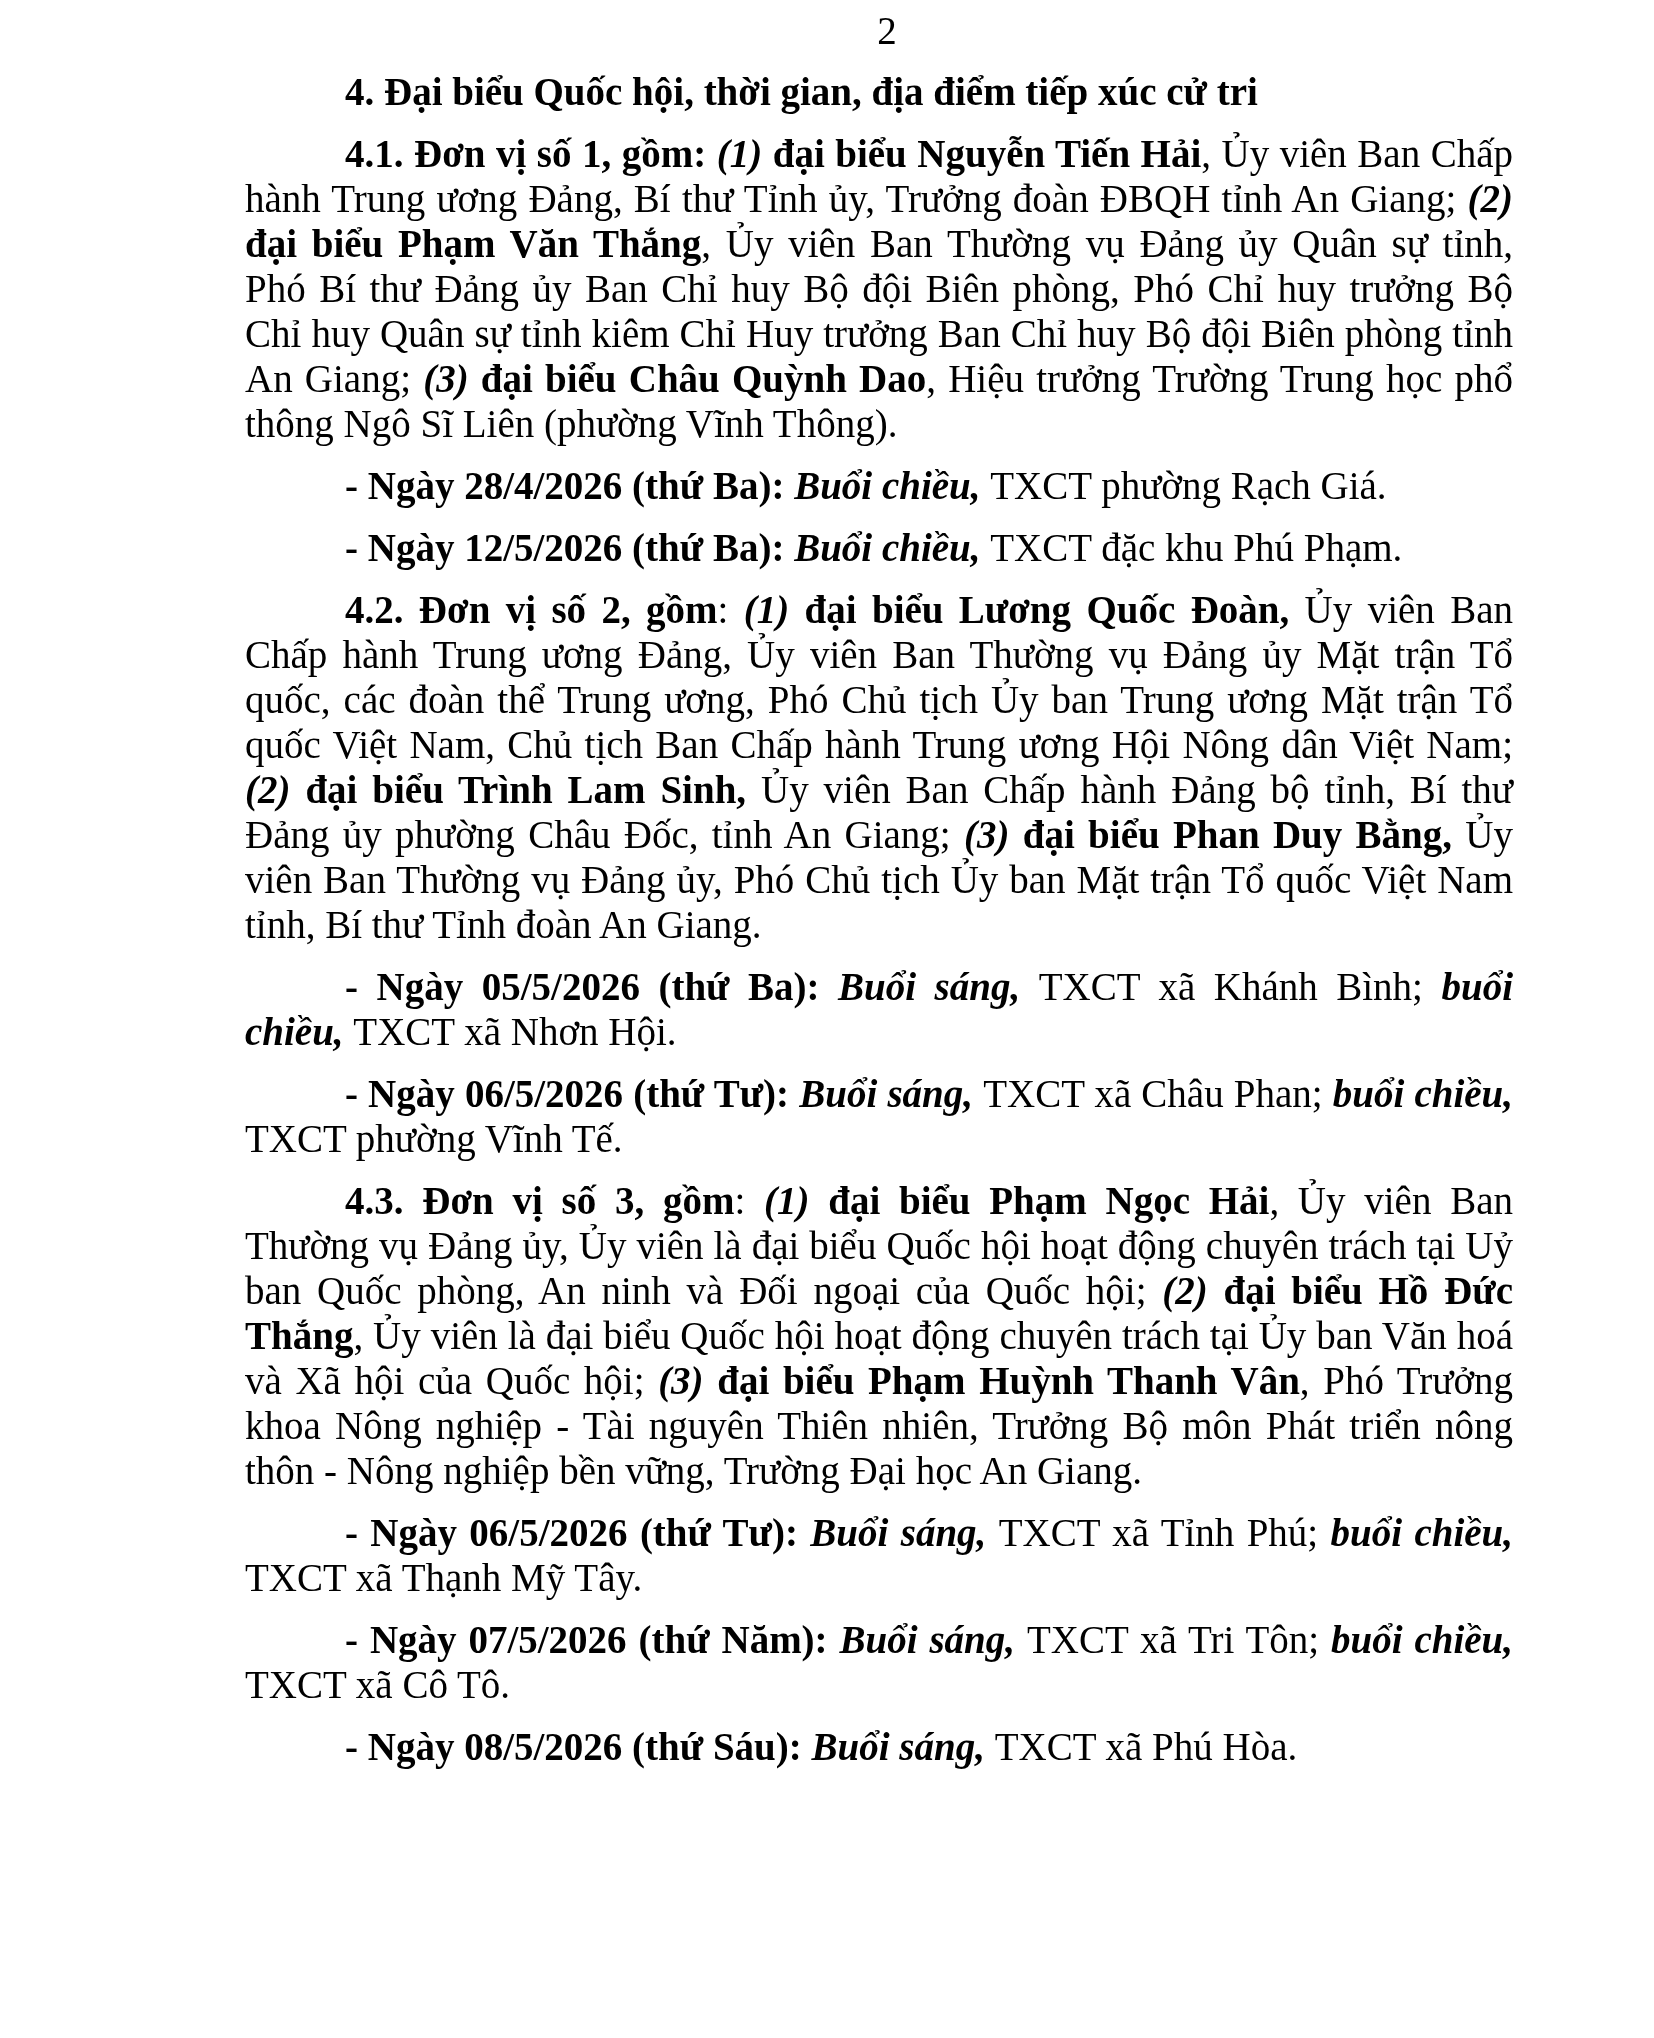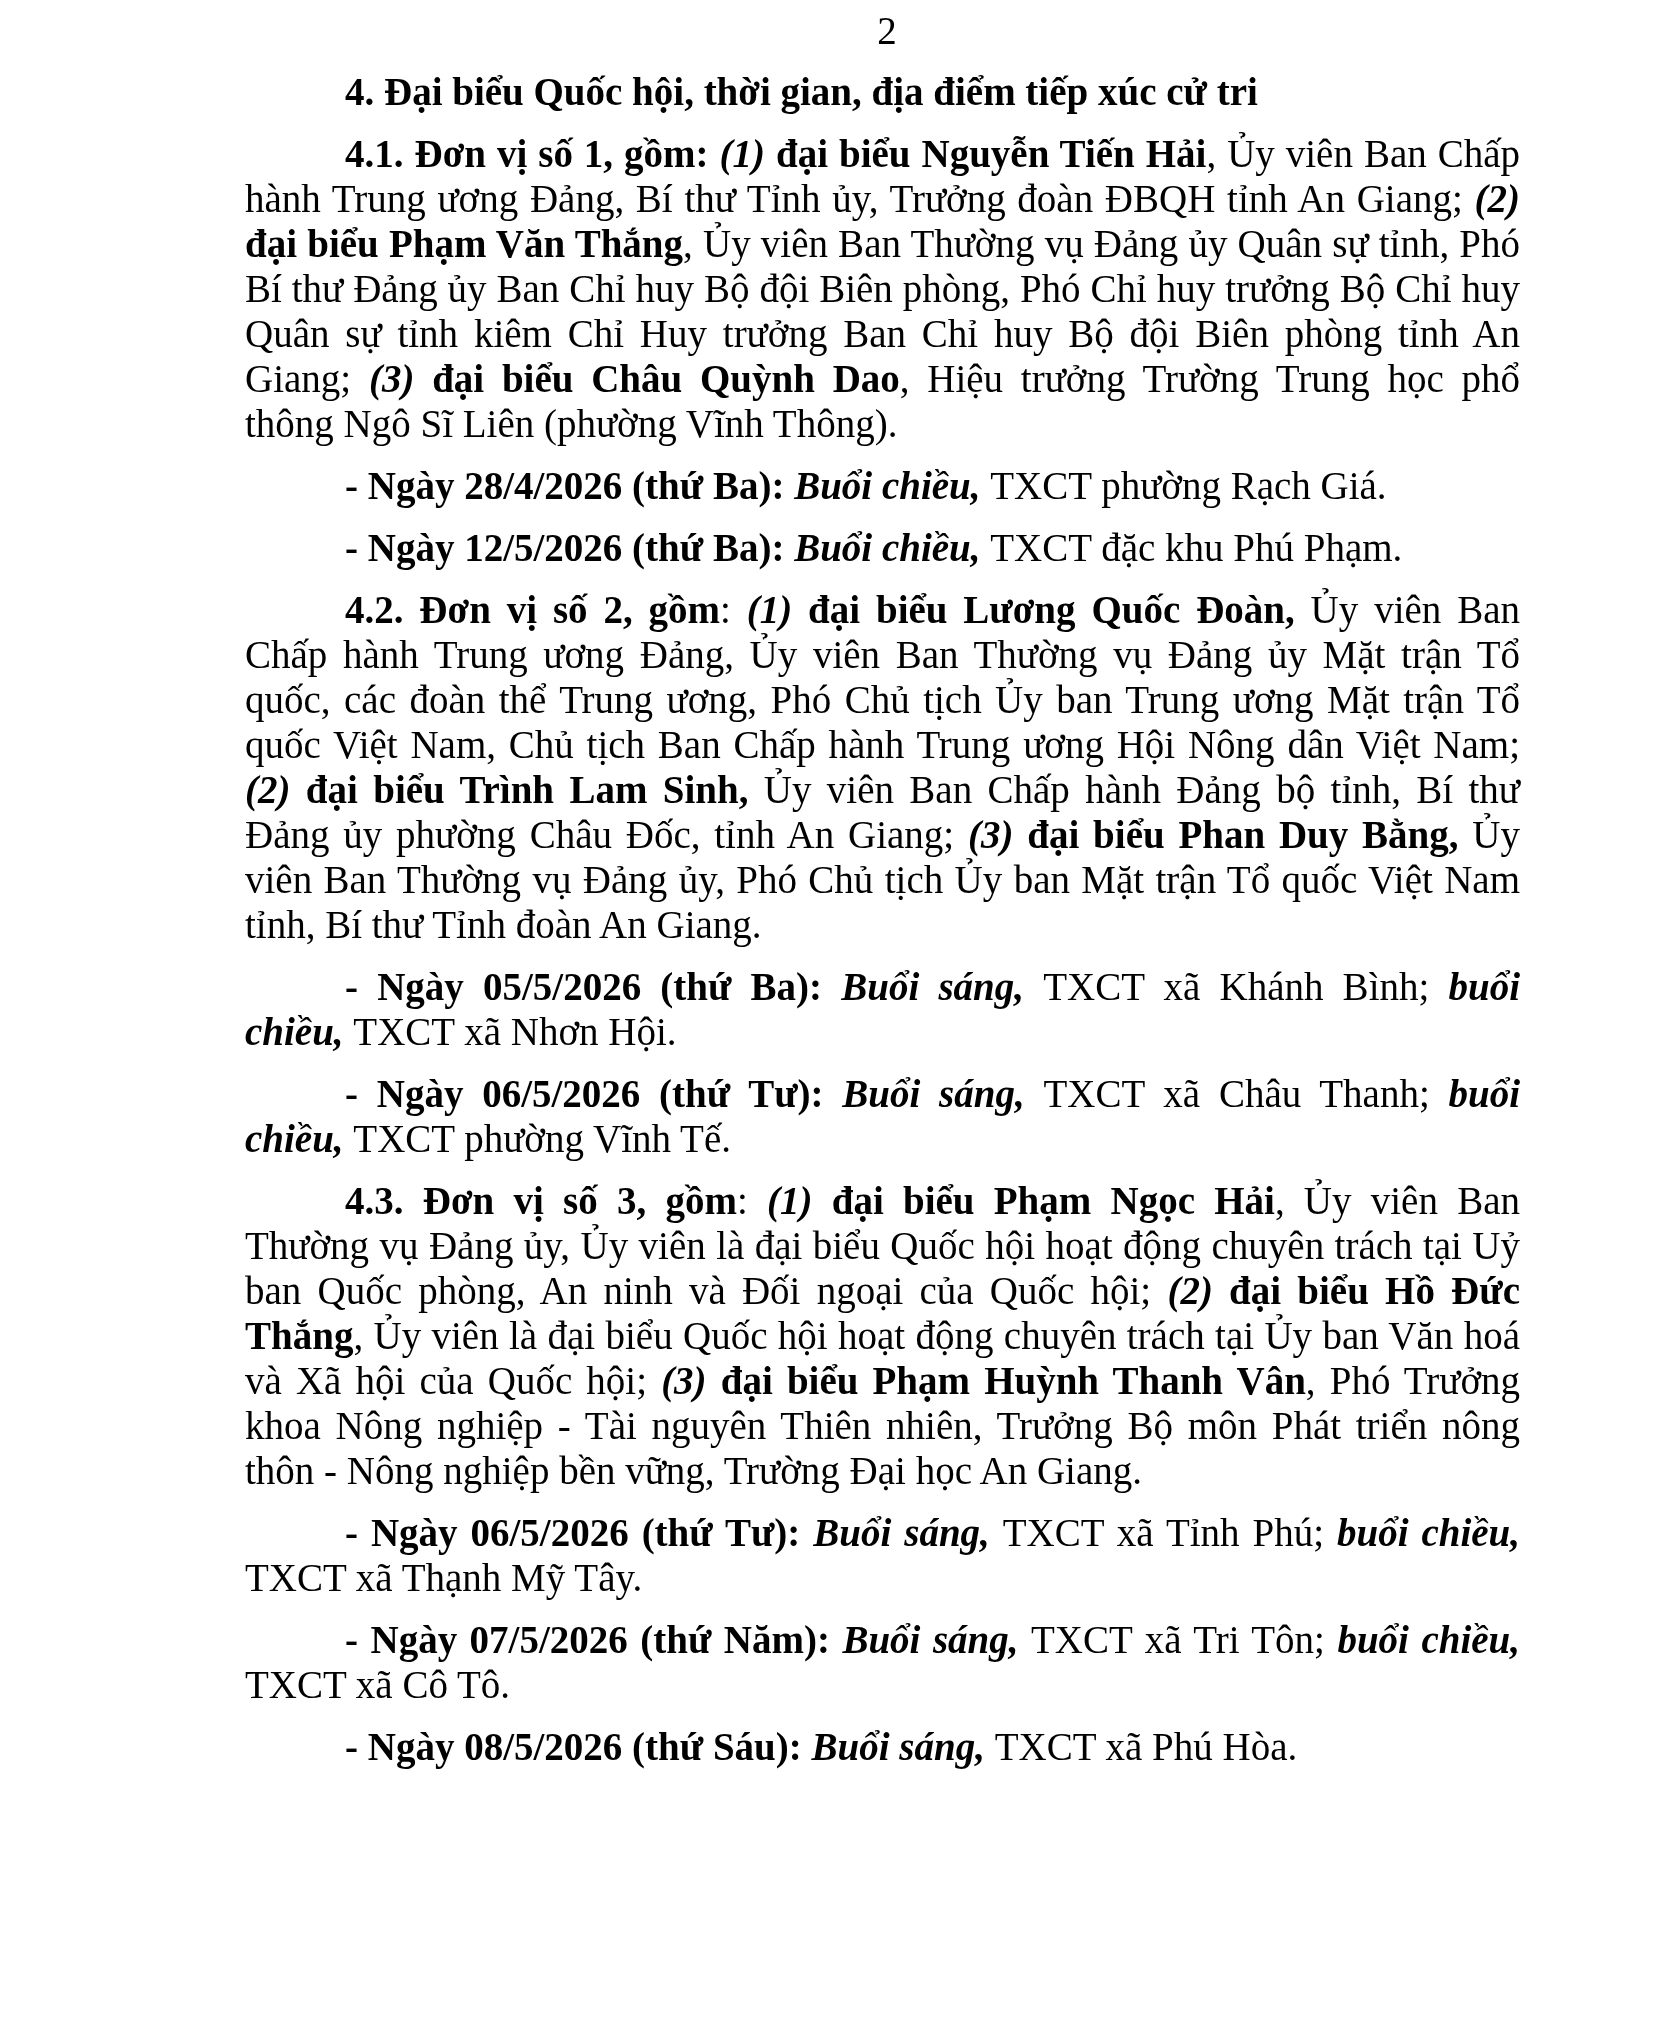--- a/index.html
+++ b/index.html
@@ -21,21 +21,21 @@
     min-height: 2038px;
     padding: 8px 125px 24px 245px;
   }
   .page-number {
     margin: 0 0 16px 0;
     line-height: 45px;
     text-align: center;
     text-indent: 0;
   }
   .block {
-    margin: 17px 9px 0 0;
+    margin: 17px 16px 0 0;
     line-height: 45px;
     text-align: justify;
     text-indent: 100px;
   }
   .heading {
     margin-top: 10px;
     font-weight: bold;
     text-align: left;
   }
   .s-r { font-weight: normal; font-style: normal; }
@@ -50,19 +50,19 @@
   <p class="page-number">2</p>
 
   <p class="block heading">4. Đại biểu Quốc hội, thời gian, địa điểm tiếp xúc cử tri</p>
 
   <div>
       <p class="block section"><span class="s-b">4.1. Đơn vị số 1, gồm: </span><span class="s-bi">(1) </span><span class="s-b">đại biểu Nguyễn Tiến Hải</span><span class="s-r">, Ủy viên Ban Chấp hành Trung ương Đảng, Bí thư Tỉnh ủy, Trưởng đoàn ĐBQH tỉnh An Giang; </span><span class="s-bi">(2) </span><span class="s-b">đại biểu Phạm Văn Thắng</span><span class="s-r">, Ủy viên Ban Thường vụ Đảng ủy Quân sự tỉnh, Phó Bí thư Đảng ủy Ban Chỉ huy Bộ đội Biên phòng, Phó Chỉ huy trưởng Bộ Chỉ huy Quân sự tỉnh kiêm Chỉ Huy trưởng Ban Chỉ huy Bộ đội Biên phòng tỉnh An Giang; </span><span class="s-bi">(3) </span><span class="s-b">đại biểu Châu Quỳnh Dao</span><span class="s-r">, Hiệu trưởng Trường Trung học phổ thông Ngô Sĩ Liên (phường Vĩnh Thông).</span></p>
       <p class="block date"><span class="s-b">- Ngày 28/4/2026 (thứ Ba): </span><span class="s-i">Buổi chiều, </span><span class="s-r">TXCT phường Rạch Giá.</span></p>
       <p class="block date"><span class="s-b">- Ngày 12/5/2026 (thứ Ba): </span><span class="s-i">Buổi chiều, </span><span class="s-r">TXCT đặc khu Phú Phạm.</span></p>
       <p class="block section"><span class="s-b">4.2. Đơn vị số 2, gồm</span><span class="s-r">: </span><span class="s-bi">(1) </span><span class="s-b">đại biểu Lương Quốc Đoàn,</span><span class="s-r"> Ủy viên Ban Chấp hành Trung ương Đảng, Ủy viên Ban Thường vụ Đảng ủy Mặt trận Tổ quốc, các đoàn thể Trung ương, Phó Chủ tịch Ủy ban Trung ương Mặt trận Tổ quốc Việt Nam, Chủ tịch Ban Chấp hành Trung ương Hội Nông dân Việt Nam; </span><span class="s-bi">(2) </span><span class="s-b">đại biểu Trình Lam Sinh,</span><span class="s-r"> Ủy viên Ban Chấp hành Đảng bộ tỉnh, Bí thư Đảng ủy phường Châu Đốc, tỉnh An Giang; </span><span class="s-bi">(3) </span><span class="s-b">đại biểu Phan Duy Bằng,</span><span class="s-r"> Ủy viên Ban Thường vụ Đảng ủy, Phó Chủ tịch Ủy ban Mặt trận Tổ quốc Việt Nam tỉnh, Bí thư Tỉnh đoàn An Giang.</span></p>
       <p class="block date"><span class="s-b">- Ngày 05/5/2026 (thứ Ba): </span><span class="s-i">Buổi sáng, </span><span class="s-r">TXCT xã Khánh Bình; </span><span class="s-i">buổi chiều, </span><span class="s-r">TXCT xã Nhơn Hội.</span></p>
-      <p class="block date"><span class="s-b">- Ngày 06/5/2026 (thứ Tư): </span><span class="s-i">Buổi sáng, </span><span class="s-r">TXCT xã Châu Thanh; </span><span class="s-i">buổi chiều, </span><span class="s-r">TXCT phường Vĩnh Tế.</span></p>
+      <p class="block date"><span class="s-b">- Ngày 06/5/2026 (thứ Tư): </span><span class="s-i">Buổi sáng, </span><span class="s-r">TXCT xã Châu Phan; </span><span class="s-i">buổi chiều, </span><span class="s-r">TXCT phường Vĩnh Tế.</span></p>
       <p class="block section"><span class="s-b">4.3. Đơn vị số 3, gồm</span><span class="s-r">: </span><span class="s-bi">(1) </span><span class="s-b">đại biểu Phạm Ngọc Hải</span><span class="s-r">, Ủy viên Ban Thường vụ Đảng ủy, Ủy viên là đại biểu Quốc hội hoạt động chuyên trách tại Uỷ ban Quốc phòng, An ninh và Đối ngoại của Quốc hội; </span><span class="s-bi">(2) </span><span class="s-b">đại biểu Hồ Đức Thắng</span><span class="s-r">, Ủy viên là đại biểu Quốc hội hoạt động chuyên trách tại Ủy ban Văn hoá và Xã hội của Quốc hội; </span><span class="s-bi">(3) </span><span class="s-b">đại biểu Phạm Huỳnh Thanh Vân</span><span class="s-r">, Phó Trưởng khoa Nông nghiệp - Tài nguyên Thiên nhiên, Trưởng Bộ môn Phát triển nông thôn - Nông nghiệp bền vững, Trường Đại học An Giang.</span></p>
       <p class="block date"><span class="s-b">- Ngày 06/5/2026 (thứ Tư): </span><span class="s-i">Buổi sáng, </span><span class="s-r">TXCT xã Tỉnh Phú; </span><span class="s-i">buổi chiều, </span><span class="s-r">TXCT xã Thạnh Mỹ Tây.</span></p>
       <p class="block date"><span class="s-b">- Ngày 07/5/2026 (thứ Năm): </span><span class="s-i">Buổi sáng, </span><span class="s-r">TXCT xã Tri Tôn; </span><span class="s-i">buổi chiều, </span><span class="s-r">TXCT xã Cô Tô.</span></p>
       <p class="block date"><span class="s-b">- Ngày 08/5/2026 (thứ Sáu): </span><span class="s-i">Buổi sáng, </span><span class="s-r">TXCT xã Phú Hòa.</span></p>
     </div>
 </div>
 
 </body></html>

